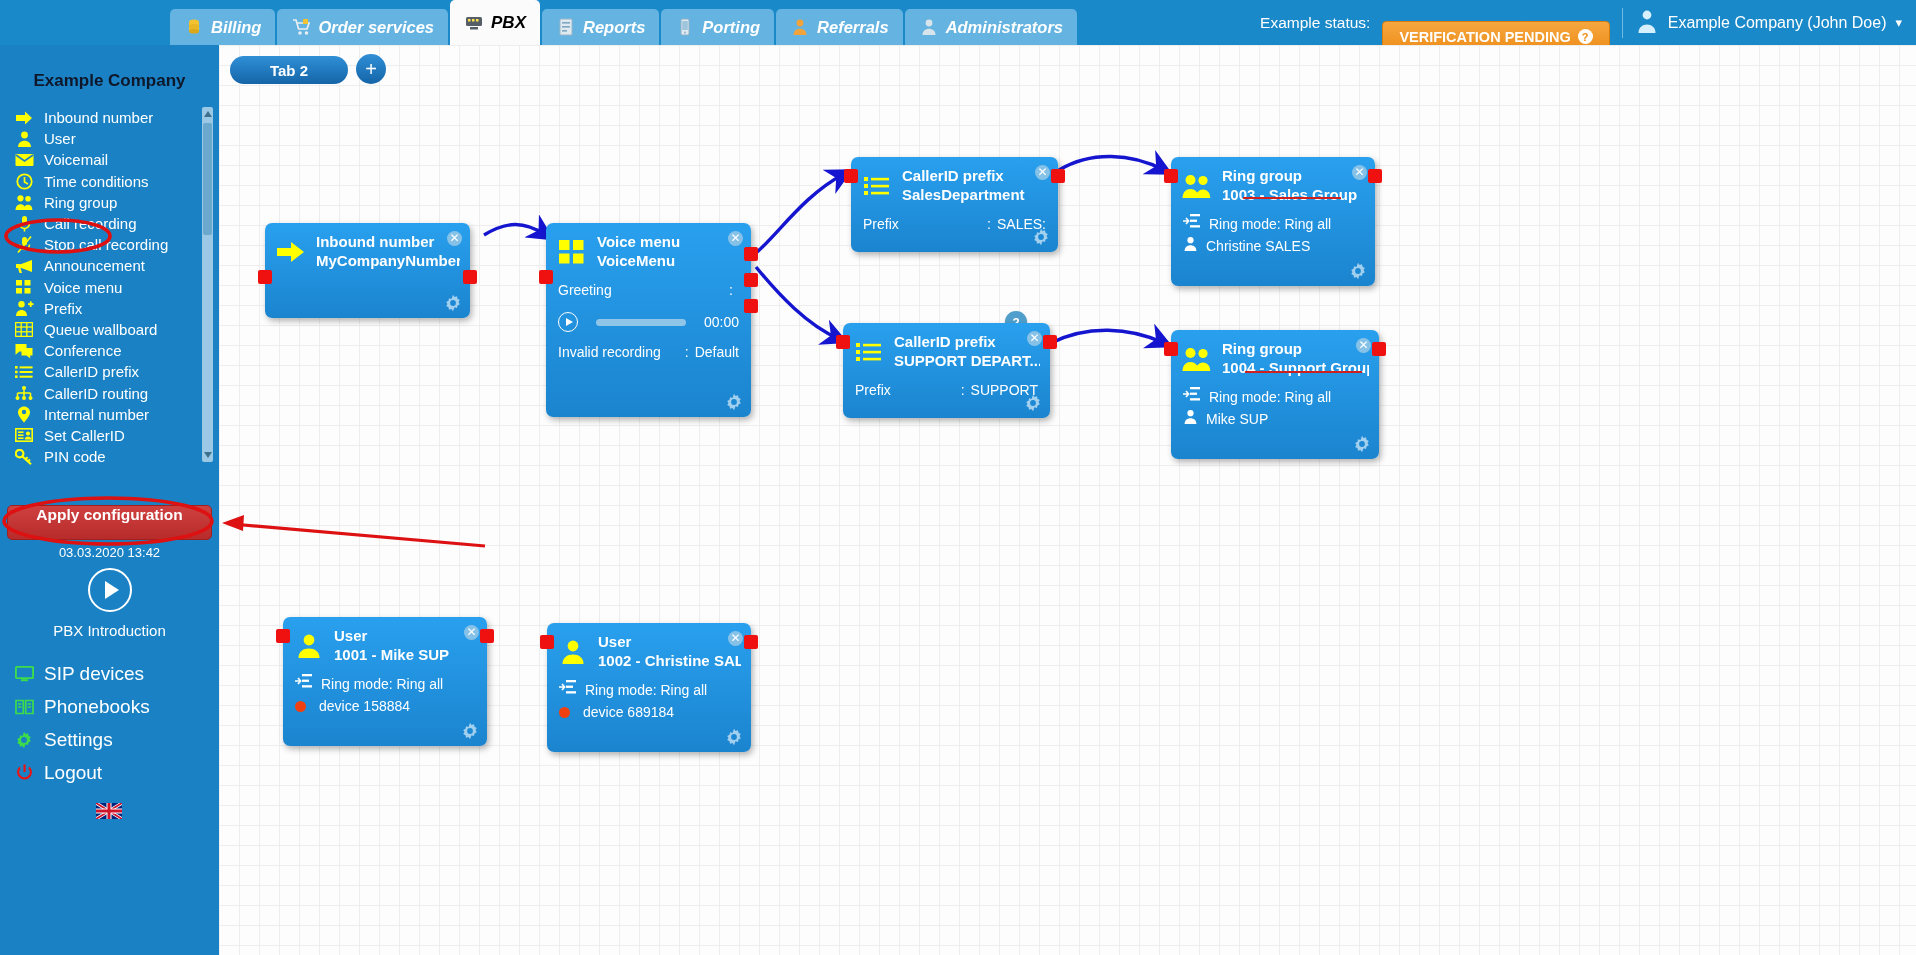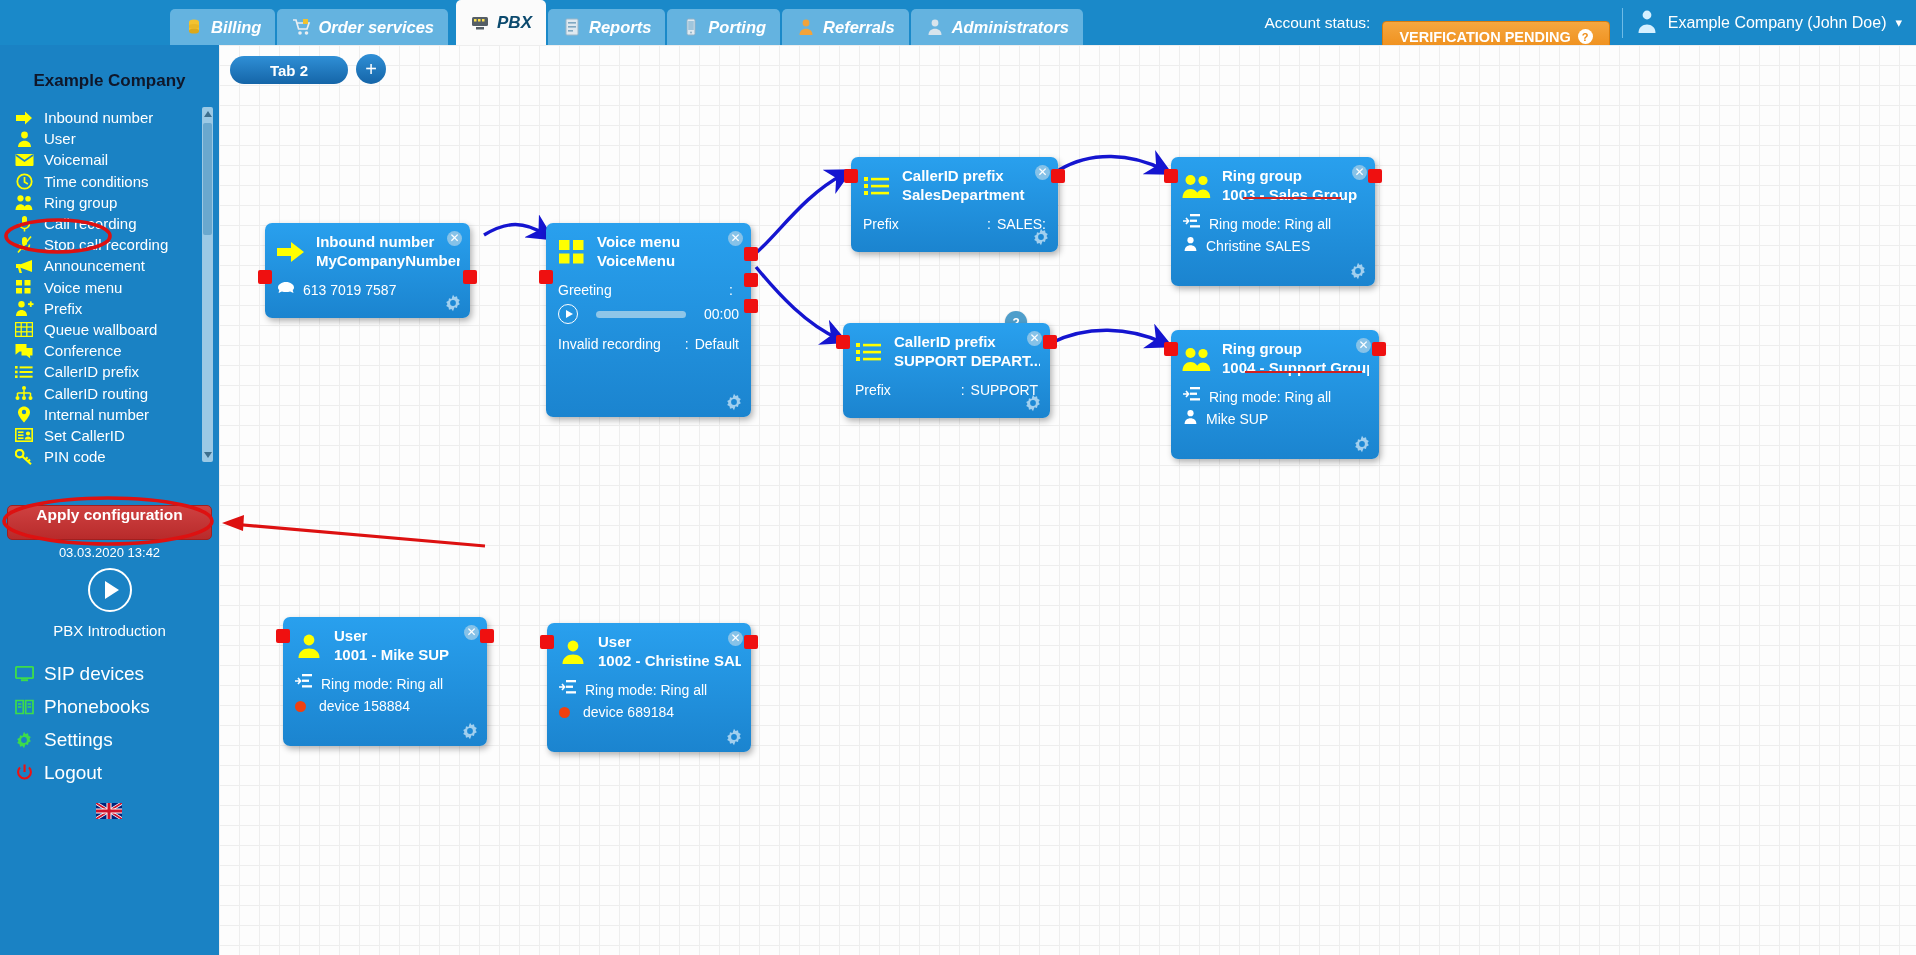--- a/index.html
+++ b/index.html
@@ -25,24 +25,23 @@
     background: #64b3e0;
     color: #ffffff;
     font-size: 16.5px; font-weight: bold;
     border-radius: 5px 5px 0 0;
     margin-right: 2px;
     white-space: nowrap;
     cursor: pointer;
   }
   .tab.active {
     background: #fbfbfb;
-    color: #0c4a6e;
+    color: #000000;
     height: 45px;
     font-size: 17px;
-    margin-left: 6px;
   }
   .tab-ico { width: 20px; height: 20px; display:inline-block; flex:0 0 auto; position: relative; }
 
   .acct-wrap {
     margin-left: auto;
     display: flex; align-items: center;
     height: 45px; padding-right: 14px; gap: 12px;
   }
   .acct-label { color: #ffffff; font-size: 15.5px; }
   .verif-badge {
@@ -307,21 +306,21 @@
         <svg width="20" height="20" viewBox="0 0 20 20">
             <circle cx="10" cy="6" r="3.4" fill="#d8e4ec"></circle>
             <path d="M3.5 18c0-4 3-6.2 6.5-6.2S16.5 14 16.5 18z" fill="#d8e4ec"></path>
           </svg>
       </span>
       <span>Administrators</span>
     </div>
   </div>
 
   <div class="acct-wrap">
-    <span class="acct-label">Account status:</span>
+    <span class="acct-label">Example status:</span>
     <div class="verif-badge">
       <span>VERIFICATION PENDING</span>
       <span class="qmark">?</span>
     </div>
     <div class="vsep"></div>
     <div class="user-chip">
       <span>
         <svg width="24" height="26" viewBox="0 0 24 26">
             <circle cx="12" cy="7" r="4.4" fill="#d6f0ff"></circle>
             <path d="M3.5 25c0-5.4 4-8.4 8.5-8.4S20.5 19.6 20.5 25z" fill="#d6f0ff"></path>
@@ -636,28 +635,20 @@
     <div class="nclose">✕</div>
     <div class="nhead">
       <div class="nicon">
           <svg width="30" height="24" viewBox="0 0 30 24">
             <path d="M1 8h14V2l13 10-13 10v-6H1z" fill="#ffff00"></path>
           </svg>
         </div>
       <div class="ntitles">
         <div class="ntype">Inbound number</div>
         <div class="nname">MyCompanyNumber</div>
-      </div>
-    </div>
-    <div class="nbody">
-      <div class="nrow">
-        <span><svg width="18" height="14" viewBox="0 0 18 14">
-              <path d="M9 1C4.6 1 1 3.6 1 6.4c0 1 .5 1.9 1.3 2.6l-.8 3 3.4-1.6c1.2.4 2.6.6 4.1.6s2.9-.2 4.1-.6l3.4 1.6-.8-3C16.5 8.3 17 7.4 17 6.4 17 3.6 13.4 1 9 1z" fill="#ffffff"></path>
-            </svg></span>
-        <span>613 7019 7587</span>
       </div>
     </div>
     <div class="gear"><svg width="18" height="18" viewBox="0 0 18 18">
           <path d="M9 .8l1.5 2.1 2.5-.6.5 2.5 2.3 1.1-1.3 2.2 1.3 2.2-2.3 1.1-.5 2.5-2.5-.6L9 17.2l-1.5-2.1-2.5.6-.5-2.5-2.3-1.1 1.3-2.2L2.2 7.9l2.3-1.1.5-2.5 2.5.6z" fill="#cfe8f8"></path>
           <circle cx="9" cy="9" r="2.9" fill="#1e8ad6"></circle>
         </svg></div>
   </div>
 
   <div class="node" style="left:327px; top:178px; width:205px; height:194px;">
     <div class="port" style="left:-7px; top:47px;"></div>
@@ -677,21 +668,21 @@
       <div class="ntitles">
         <div class="ntype">Voice menu</div>
         <div class="nname">VoiceMenu</div>
       </div>
     </div>
     <div class="nbody">
       <div class="kv">
         <span class="k">Greeting</span>
         <span class="sep">:</span>
       </div>
-      <div class="nrow" style="gap:18px; margin-top:2px;">
+      <div class="nrow" style="gap:18px; margin-top:10px;">
         <span class="playsm">
             <i></i>
           </span>
         <span class="audiobar"></span>
         <span>00:00</span>
       </div>
       <div class="kv" style="margin-top:8px;">
         <span class="k">Invalid recording</span>
         <span class="sep">:</span>
         <span>Default</span>

